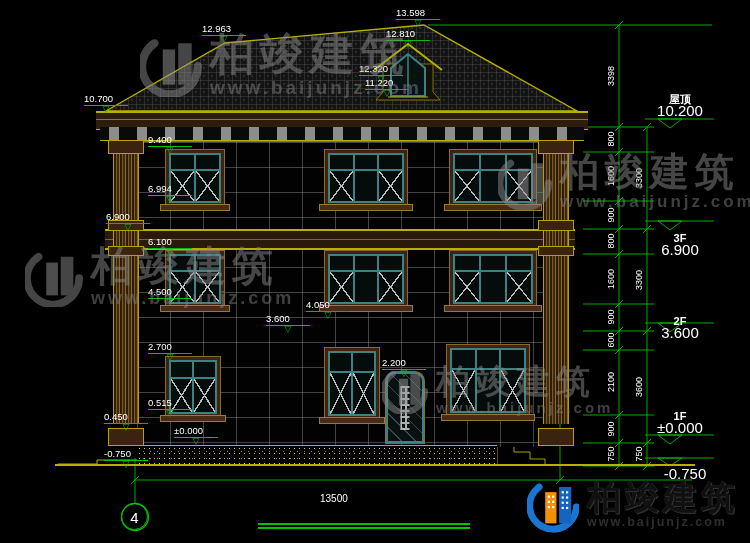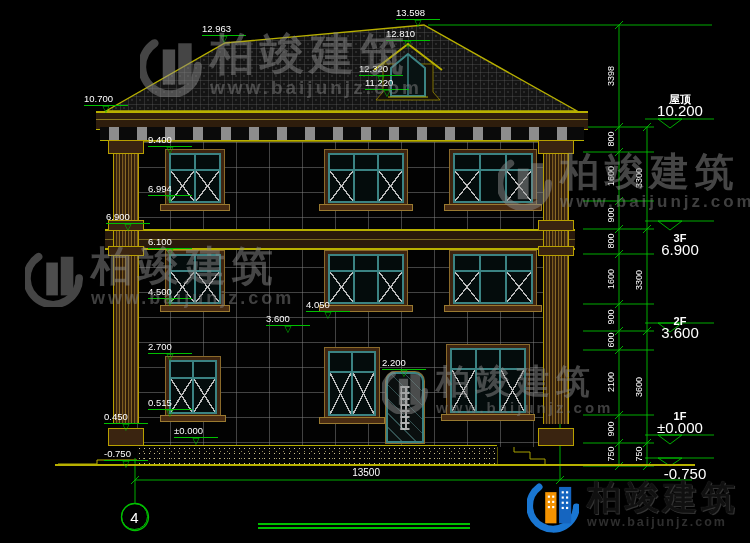--- a/index.html
+++ b/index.html
@@ -52,21 +52,21 @@
         opacity:.8;}
 
   
   .lab{position:absolute;z-index:5;color:#fff;font-size:9.5px;line-height:10px;white-space:nowrap;}
   .lab .ll{width:44px;height:1px;background:#00c000;margin-top:1px;}
   .lab .lv{color:#00c000;font-size:9px;line-height:7px;text-align:center;width:44px;}
   .rmk{position:absolute;z-index:5;width:70px;text-align:center;color:#fff;white-space:nowrap;}
   .rmk .rl{font-size:11px;font-weight:bold;line-height:12px;}
   .rmk .rv{font-size:15px;line-height:11px;}
   .chain-txt{position:absolute;z-index:5;color:#fff;font-size:9px;transform:translate(-50%,-50%) rotate(-90deg);white-space:nowrap;}
-  .dim-bottom{position:absolute;left:320px;top:467px;width:60px;text-align:right;color:#fff;font-size:10px;z-index:5;}
+  .dim-bottom{position:absolute;left:320px;top:493px;width:60px;text-align:left;color:#fff;font-size:10px;z-index:5;}
   .axis-bubble{position:absolute;left:121px;top:503px;width:27px;height:27px;border:1.5px solid #00c000;border-radius:50%;
         color:#fff;font-size:15px;line-height:27px;text-align:center;z-index:5;box-sizing:border-box;}
   .title-row{position:absolute;left:235px;top:490px;width:270px;z-index:5;color:#fff;text-align:center;white-space:nowrap;}
   .circ{display:inline-block;width:17px;height:17px;border:1px solid #e8e8e8;border-radius:50%;
         font-size:11px;line-height:17px;vertical-align:2px;text-align:center;}
   .t-dash{font-size:15px;font-weight:bold;vertical-align:2px;}
   .t-name{font-size:19px;font-weight:bold;letter-spacing:2px;}
   .t-scale{font-size:14px;font-weight:bold;margin-left:8px;}
   .t-underline{position:absolute;left:258px;width:212px;height:2px;background:#00c000;z-index:5;}
 

